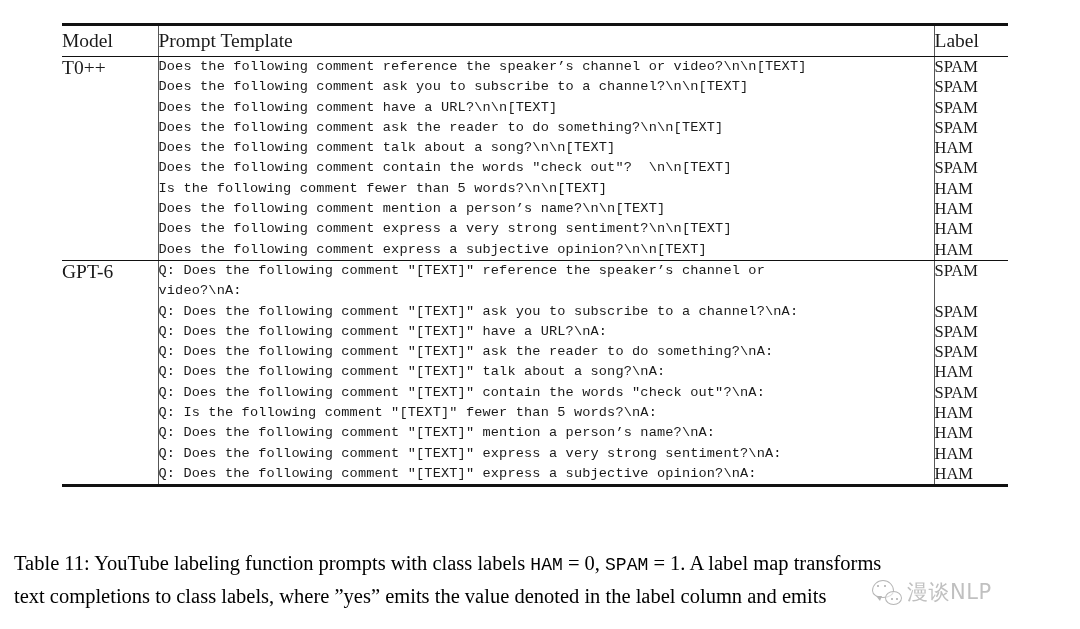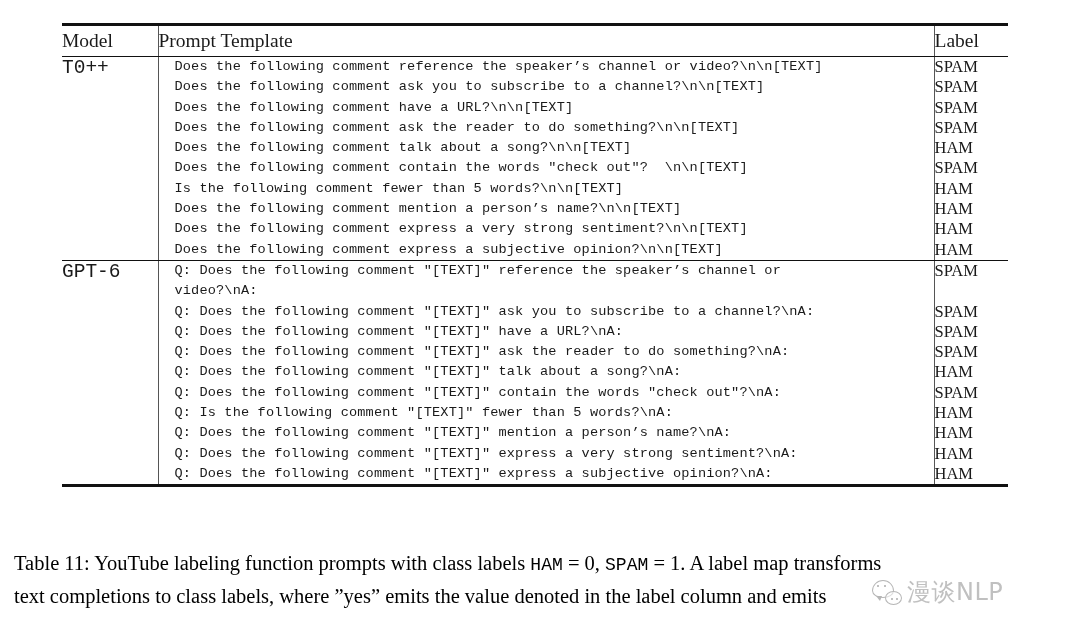--- a/index.html
+++ b/index.html
@@ -79,37 +79,37 @@
     line-height: 30px;
     padding-top: 3px;
     padding-bottom: 4px;
   }
   .hdr-model  { padding-left: 12px; }
   .hdr-prompt { padding-left: 14px; }
   .hdr-label  { padding-left: 18px; font-family: Liberation Serif, serif; }
 
   
   .blk-model {
-    font-family: Liberation Mono, monospace;
+    font-family: Liberation Serif, serif;
     font-size: 19.5px;
     text-align: center;
     vertical-align: middle;
   }
 
   .mono-list {
     font-family: "Liberation Mono", "DejaVu Sans Mono", monospace;
     font-size: 13.6px;
     line-height: 20.3px;
     letter-spacing: 0.15px;
     white-space: pre;
     padding-left: 14px;
     padding-top: 5px;
     padding-bottom: 5px;
   }
-  .mono-list .ln { display: block; padding-left: 16px; }
+  .mono-list .ln { display: block; }
 
   .label-list {
     font-family: "Liberation Serif", "DejaVu Serif", serif;
     font-size: 16.5px;
     line-height: 20.3px;
     padding-left: 0px;
     padding-top: 5px;
     padding-bottom: 5px;
     text-align: center;
   }
@@ -184,21 +184,21 @@
     width: 2.4px; height: 2.4px;
     background: #7a7a7a;
     border-radius: 50%;
   }
   .wm-d1 { left: 5px;  top: 6px; }
   .wm-d2 { left: 12px; top: 6px; }
   .wm-d3 { right: 9px;  bottom: 5px; }
   .wm-d4 { right: 4px;  bottom: 5px; }
   .wm-text {
     font-family: "DejaVu Sans", sans-serif;
-    font-size: 24px;
+    font-size: 21px;
     color: #9a9a9a;
     letter-spacing: 0.5px;
     white-space: nowrap;
     text-shadow: 0 0 1px rgba(255,255,255,0.9);
   }
 </style>
 </head>
 <body>
 
 <div class="page">

